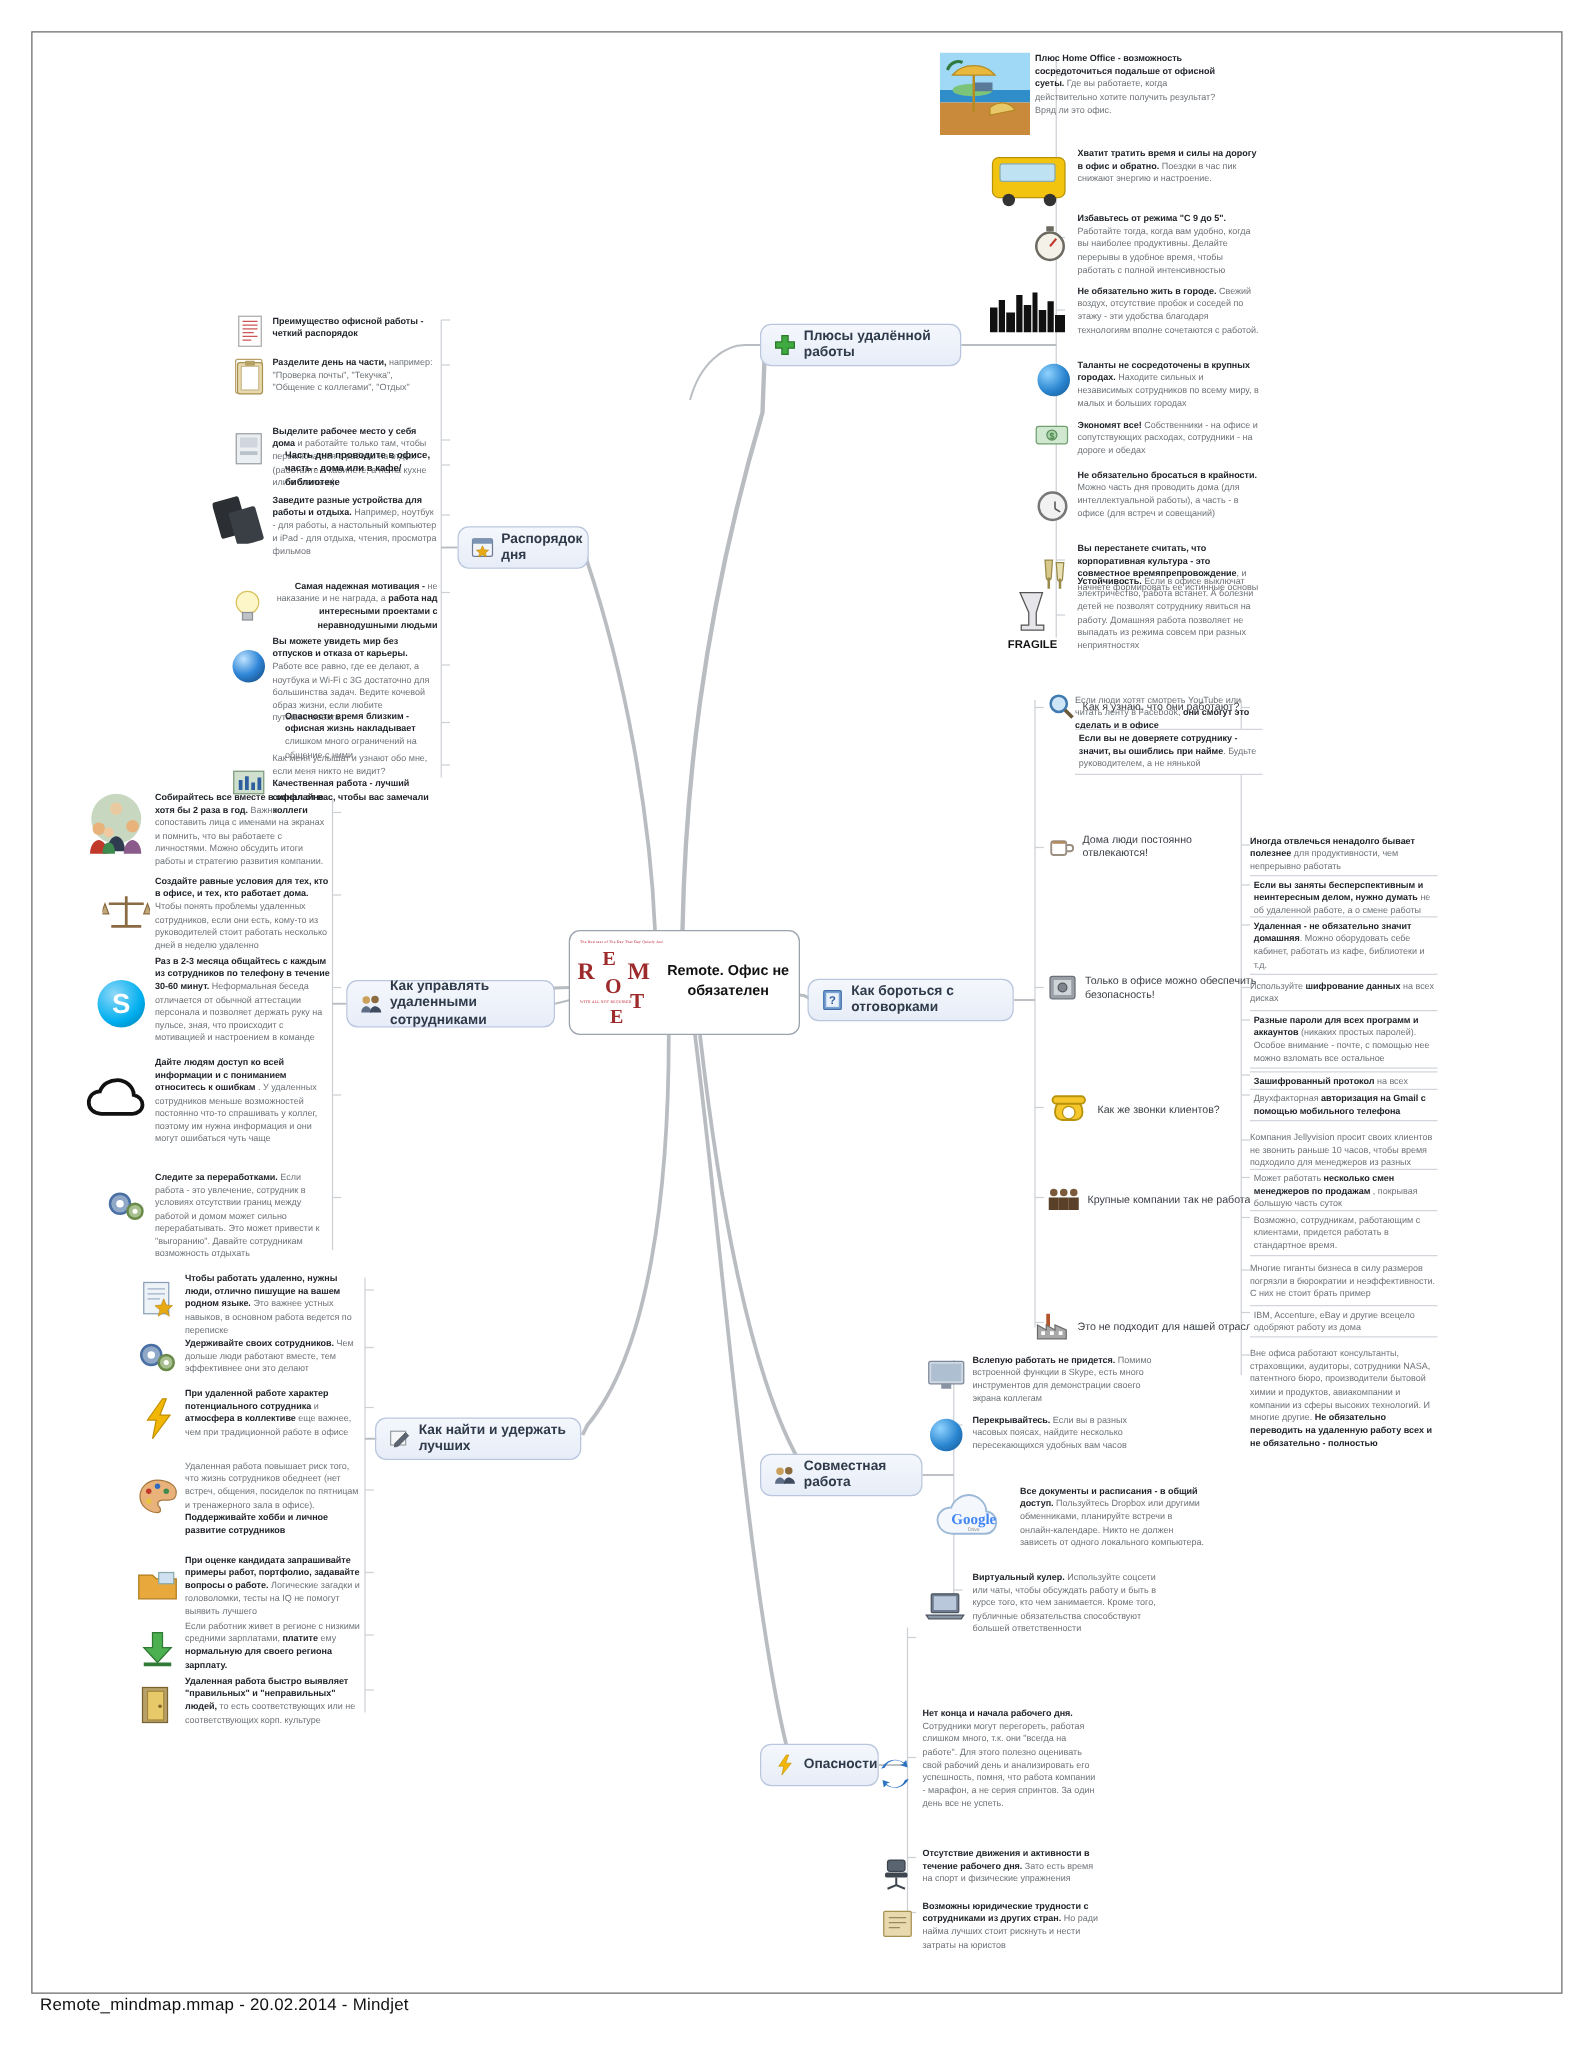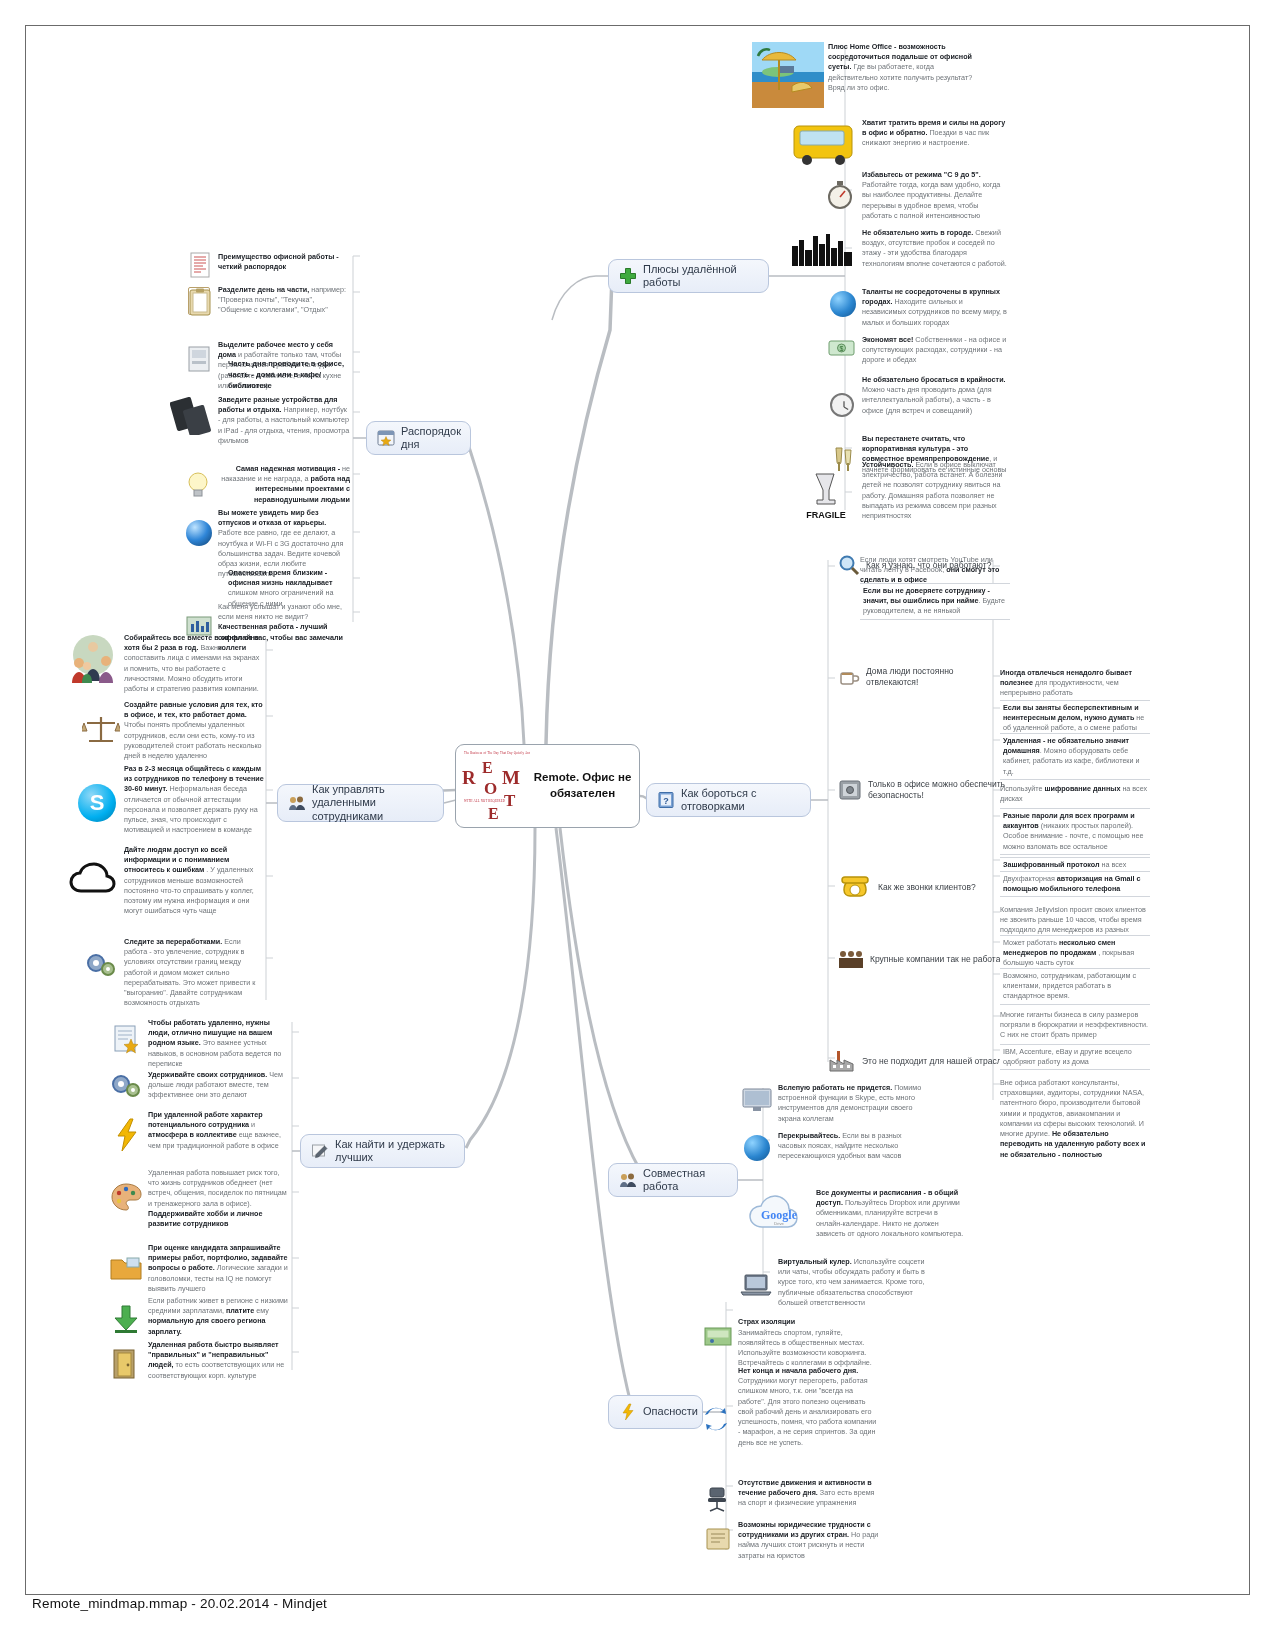--- a/index.html
+++ b/index.html
@@ -43,21 +43,21 @@
 
   
   .branch {
     position:absolute; height:34px;
     background:linear-gradient(#f4f7fc,#e7edf8);
     border:1px solid #b9c6dd; border-radius:9px;
     display:flex; align-items:center; gap:6px; padding:0 10px;
     font-size:11px; color:#2f3a4a; line-height:1.2;
   }
   .branch .ico { width:18px; height:18px; flex:0 0 18px; position:relative; }
-  .branch .blabel { white-space:pre-line; }
+  .branch .blabel { white-space:pre-line;font-weight:bold; }
 
   
   .leaf { position:absolute; font-size:7.2px; line-height:1.42; color:#6e7378; }
   .leaf b { color:#20242a; font-weight:bold; }
   .leaf .ic { position:absolute; left:-30px; top:2px; width:26px; height:26px; }
   .leaf.boxed {
     border:1px solid #d2d6dc; border-left:none; border-right:none;
     padding:2px 3px; background:#fff;
   }
 
@@ -790,33 +790,20 @@
   <span class="ic" style="left:-38px; top:16px; width:32px; height:24px;">
     <svg viewBox="0 0 32 24" width="32" height="24">
           <rect x="5" y="2" width="22" height="15" rx="1" fill="#6f7b8c" stroke="#4c5663"></rect>
           <rect x="7" y="4" width="18" height="11" fill="#b9c8da"></rect>
           <path d="M1 19h30l-2 3H3z" fill="#8b96a5" stroke="#4c5663"></path>
         </svg>
   </span>
   <b>Виртуальный кулер.</b><span> Используйте соцсети или чаты, чтобы обсуждать работу и быть в курсе того, кто чем занимается. Кроме того, публичные обязательства способствуют большей ответственности</span>
 </div>
 
-<div class="leaf" style="left:738px; top:1297px; width:142px; white-space:pre-line;">
-  <span class="ic" style="left:-34px; top:18px; width:28px; height:22px;">
-    <svg viewBox="0 0 28 22" width="28" height="22">
-          <rect x="1" y="3" width="26" height="17" fill="#9ec98a" stroke="#6a9a58"></rect>
-          <rect x="3" y="5" width="22" height="8" fill="#cfe6c0" stroke="#9ec98a"></rect>
-          <circle cx="8" cy="16" r="2" fill="#3f6fa8"></circle>
-        </svg>
-  </span>
-  <b>Страх изоляции</b>
-  <span>Занимайтесь спортом, гуляйте, появляйтесь в общественных местах.
-Используйте возможности коворкинга.
-Встречайтесь с коллегами в оффлайне.</span>
-</div>
 
 <div class="leaf" style="left:738px; top:1366px; width:142px;">
   <span class="ic" style="left:-38px; top:38px; width:32px; height:30px;">
     <svg viewBox="0 0 32 30" width="32" height="30">
           <path d="M8 10a9 9 0 0 1 15-3l-3 1 6 2-1-6-2 2A12 12 0 0 0 5 11z" fill="#2b72c0"></path>
           <path d="M24 20a9 9 0 0 1-15 3l3-1-6-2 1 6 2-2a12 12 0 0 0 18-5z" fill="#2b72c0"></path>
         </svg>
   </span>
   <b>Нет конца и начала рабочего дня.</b><span> Сотрудники могут перегореть, работая слишком много, т.к. они "всегда на работе". Для этого полезно оценивать свой рабочий день и анализировать его успешность, помня, что работа компании - марафон, а не серия спринтов. За один день все не успеть.</span>
 </div>

